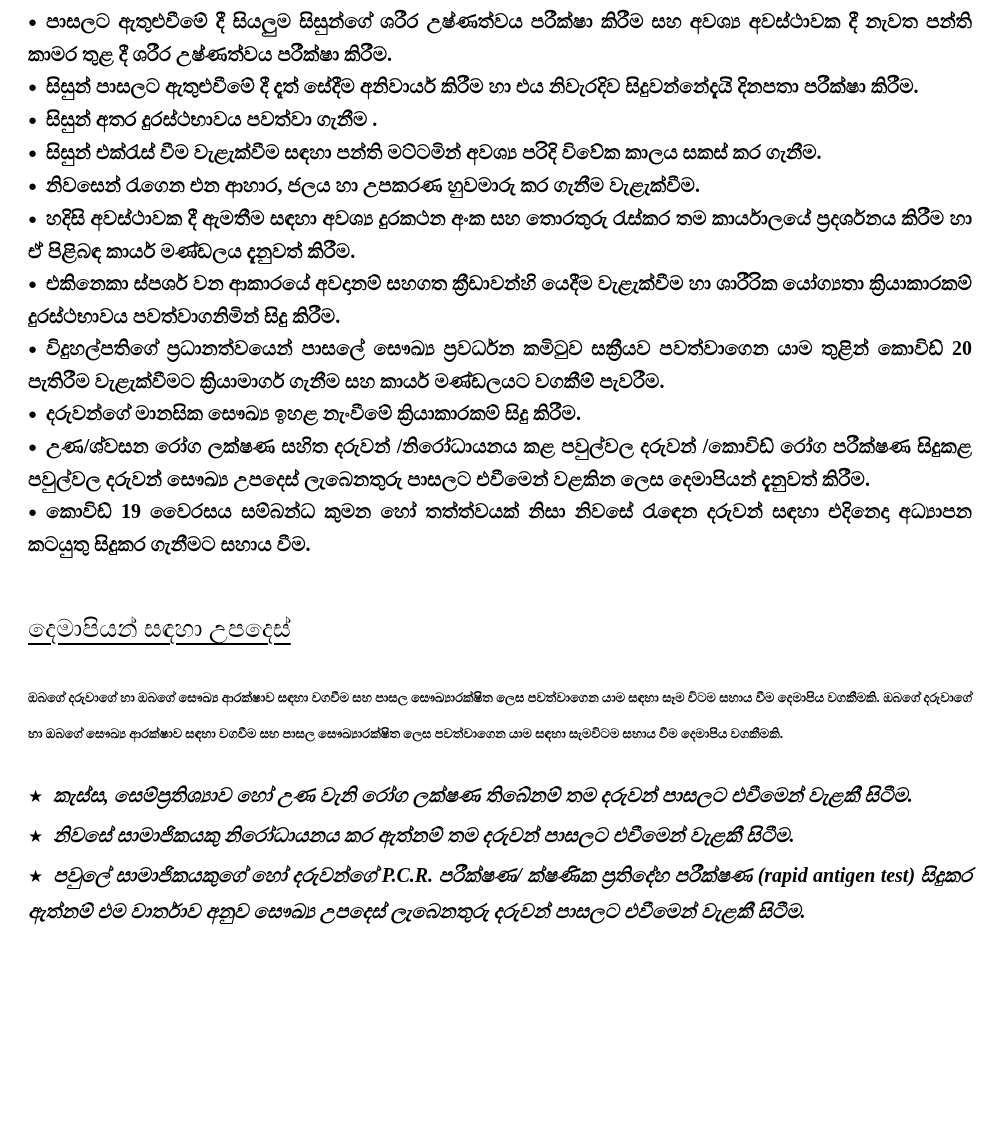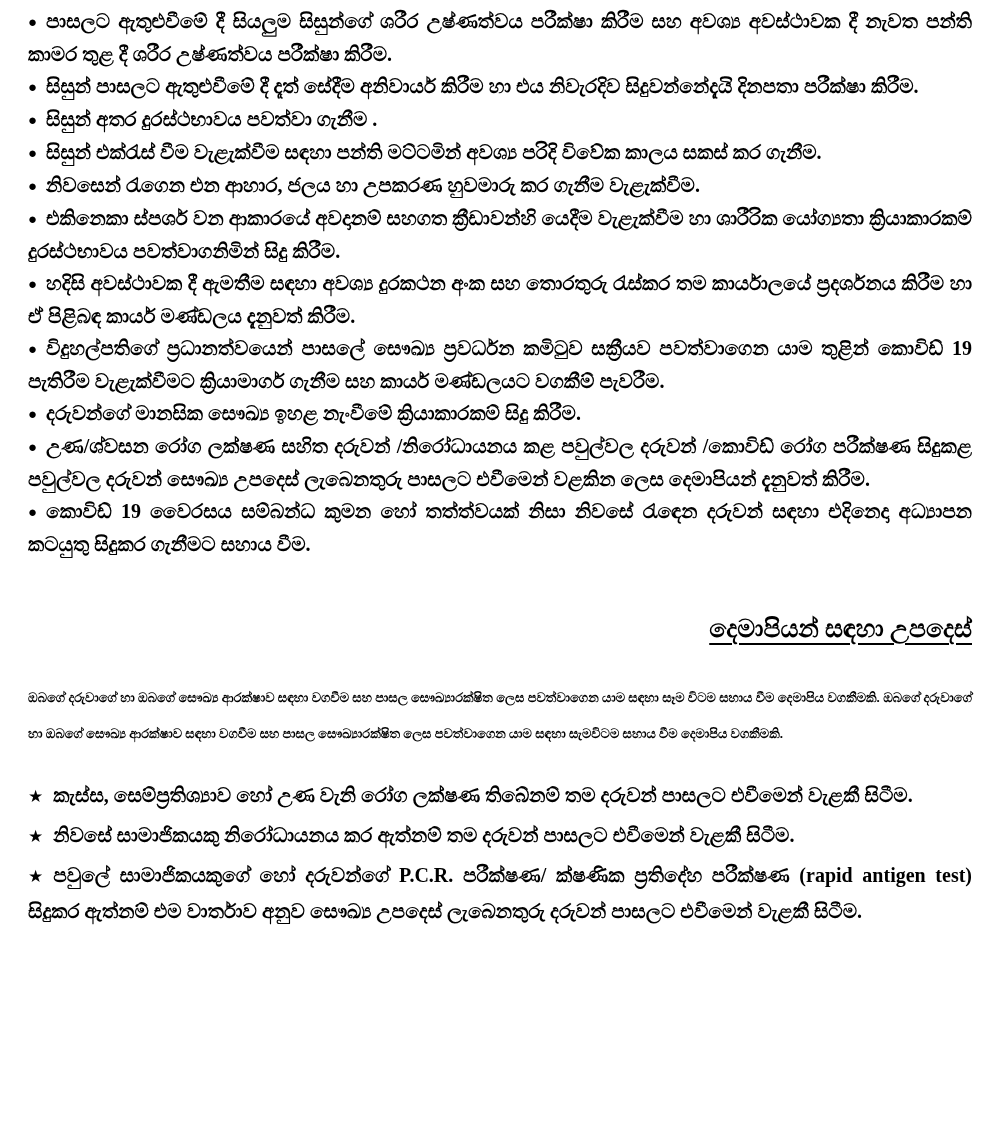--- a/index.html
+++ b/index.html
@@ -29,60 +29,61 @@
     font-size: 15px;
     vertical-align: 1px;
   }
   .star-marker {
     display: inline-block;
     margin-right: 10px;
     font-size: 17px;
   }
   .section-heading {
     margin: 52px 0 8px 0;
-    text-align: right;
+    text-align: left;
     font-size: 25px;
     line-height: 34px;
-    font-weight: 700;
+    font-weight: 400;
   }
   .section-heading .underlined {
     text-decoration: underline;
     text-decoration-thickness: 2px;
     text-underline-offset: 6px;
   }
   .intro-paragraph {
     margin: 34px 0 0 0;
     font-size: 13px;
     line-height: 36px;
     text-align: justify;
   }
   .star-list {
     margin-top: 26px;
   }
   .star-item {
     margin: 4px 0 0 0;
     font-size: 20px;
     line-height: 34px;
     text-align: justify;
+    font-style: italic;
   }
 </style>
 </head>
 <body>
 
 <div class="page">
 
   <div class="guidelines">
     <p class="bullet-item"><span class="marker">●</span><span>පාසලට ඇතුළුවීමේ දී සියලුම සිසුන්ගේ ශරීර උෂ්ණත්වය පරීක්ෂා කිරීම සහ අවශ්‍ය අවස්ථාවක දී නැවත පන්ති කාමර තුළ දී ශරීර උෂ්ණත්වය පරීක්ෂා කිරීම.</span></p>
     <p class="bullet-item"><span class="marker">●</span><span>සිසුන් පාසලට ඇතුළුවීමේ දී දෑත් සේදීම අනිවාර්ය කිරීම හා එය නිවැරදිව සිදුවන්නේදැයි දිනපතා පරීක්ෂා කිරීම.</span></p>
     <p class="bullet-item"><span class="marker">●</span><span>සිසුන් අතර දුරස්ථභාවය පවත්වා ගැනීම .</span></p>
     <p class="bullet-item"><span class="marker">●</span><span>සිසුන් එක්රැස් වීම වැළැක්වීම සඳහා පන්ති මට්ටමින් අවශ්‍ය පරිදි විවේක කාලය සකස් කර ගැනීම.</span></p>
     <p class="bullet-item"><span class="marker">●</span><span>නිවසෙන් රැගෙන එන ආහාර, ජලය හා උපකරණ හුවමාරු කර ගැනීම වැළැක්වීම.</span></p>
+    <p class="bullet-item"><span class="marker">●</span><span>හදිසි අවස්ථාවක දී ඇමතීම සඳහා අවශ්‍ය දුරකථන අංක සහ තොරතුරු රැස්කර තම කාර්යාලයේ ප්‍රදර්ශනය කිරීම හා ඒ පිළිබඳ කාර්ය මණ්ඩලය දැනුවත් කිරීම.</span></p>
     <p class="bullet-item"><span class="marker">●</span><span>එකිනෙකා ස්පර්ශ වන ආකාරයේ අවදානම් සහගත ක්‍රීඩාවන්හි යෙදීම වැළැක්වීම හා ශාරීරික යෝග්‍යතා ක්‍රියාකාරකම් දුරස්ථභාවය පවත්වාගනිමින් සිදු කිරීම.</span></p>
-    <p class="bullet-item"><span class="marker">●</span><span>හදිසි අවස්ථාවක දී ඇමතීම සඳහා අවශ්‍ය දුරකථන අංක සහ තොරතුරු රැස්කර තම කාර්යාලයේ ප්‍රදර්ශනය කිරීම හා ඒ පිළිබඳ කාර්ය මණ්ඩලය දැනුවත් කිරීම.</span></p>
-    <p class="bullet-item"><span class="marker">●</span><span>විදුහල්පතිගේ ප්‍රධානත්වයෙන් පාසලේ සෞඛ්‍ය ප්‍රවර්ධන කමිටුව සක්‍රීයව පවත්වාගෙන යාම තුළින් කොවිඩ් 19 පැතිරීම වැළැක්වීමට ක්‍රියාමාර්ග ගැනීම සහ කාර්ය මණ්ඩලයට වගකීම් පැවරීම.</span></p>
+    <p class="bullet-item"><span class="marker">●</span><span>විදුහල්පතිගේ ප්‍රධානත්වයෙන් පාසලේ සෞඛ්‍ය ප්‍රවර්ධන කමිටුව සක්‍රීයව පවත්වාගෙන යාම තුළින් කොවිඩ් 20 පැතිරීම වැළැක්වීමට ක්‍රියාමාර්ග ගැනීම සහ කාර්ය මණ්ඩලයට වගකීම් පැවරීම.</span></p>
     <p class="bullet-item"><span class="marker">●</span><span>දරුවන්ගේ මානසික සෞඛ්‍ය ඉහළ නැංවීමේ ක්‍රියාකාරකම් සිදු කිරීම.</span></p>
     <p class="bullet-item"><span class="marker">●</span><span>උණ/ශ්වසන රෝග ලක්ෂණ සහිත දරුවන් /නිරෝධායනය කළ පවුල්වල දරුවන් /කොවිඩ් රෝග පරීක්ෂණ සිදුකළ පවුල්වල දරුවන් සෞඛ්‍ය උපදෙස් ලැබෙනතුරු පාසලට එවීමෙන් වළකින ලෙස දෙමාපියන් දැනුවත් කිරීම.</span></p>
     <p class="bullet-item"><span class="marker">●</span><span>කොවිඩ් 19 වෛරසය සම්බන්ධ කුමන හෝ තත්ත්වයක් නිසා නිවසේ රැඳෙන දරුවන් සඳහා එදිනෙදා අධ්‍යාපන කටයුතු සිදුකර ගැනීමට සහාය වීම.</span></p>
   </div>
 
   <h2 class="section-heading"><span class="underlined">දෙමාපියන් සඳහා උපදෙස්</span></h2>
 
   <p class="intro-paragraph">ඔබගේ දරුවාගේ හා ඔබගේ සෞඛ්‍ය ආරක්ෂාව සඳහා වගවීම සහ පාසල සෞඛ්‍යාරක්ෂිත ලෙස පවත්වාගෙන යාම සඳහා සෑම විටම සහාය වීම දෙමාපිය වගකීමකි. ඔබගේ දරුවාගේ හා ඔබගේ සෞඛ්‍ය ආරක්ෂාව සඳහා වගවීම සහ පාසල සෞඛ්‍යාරක්ෂිත ලෙස පවත්වාගෙන යාම සඳහා සැමවිටම සහාය වීම දෙමාපිය වගකීමකි.</p>
 
   <div class="star-list">

